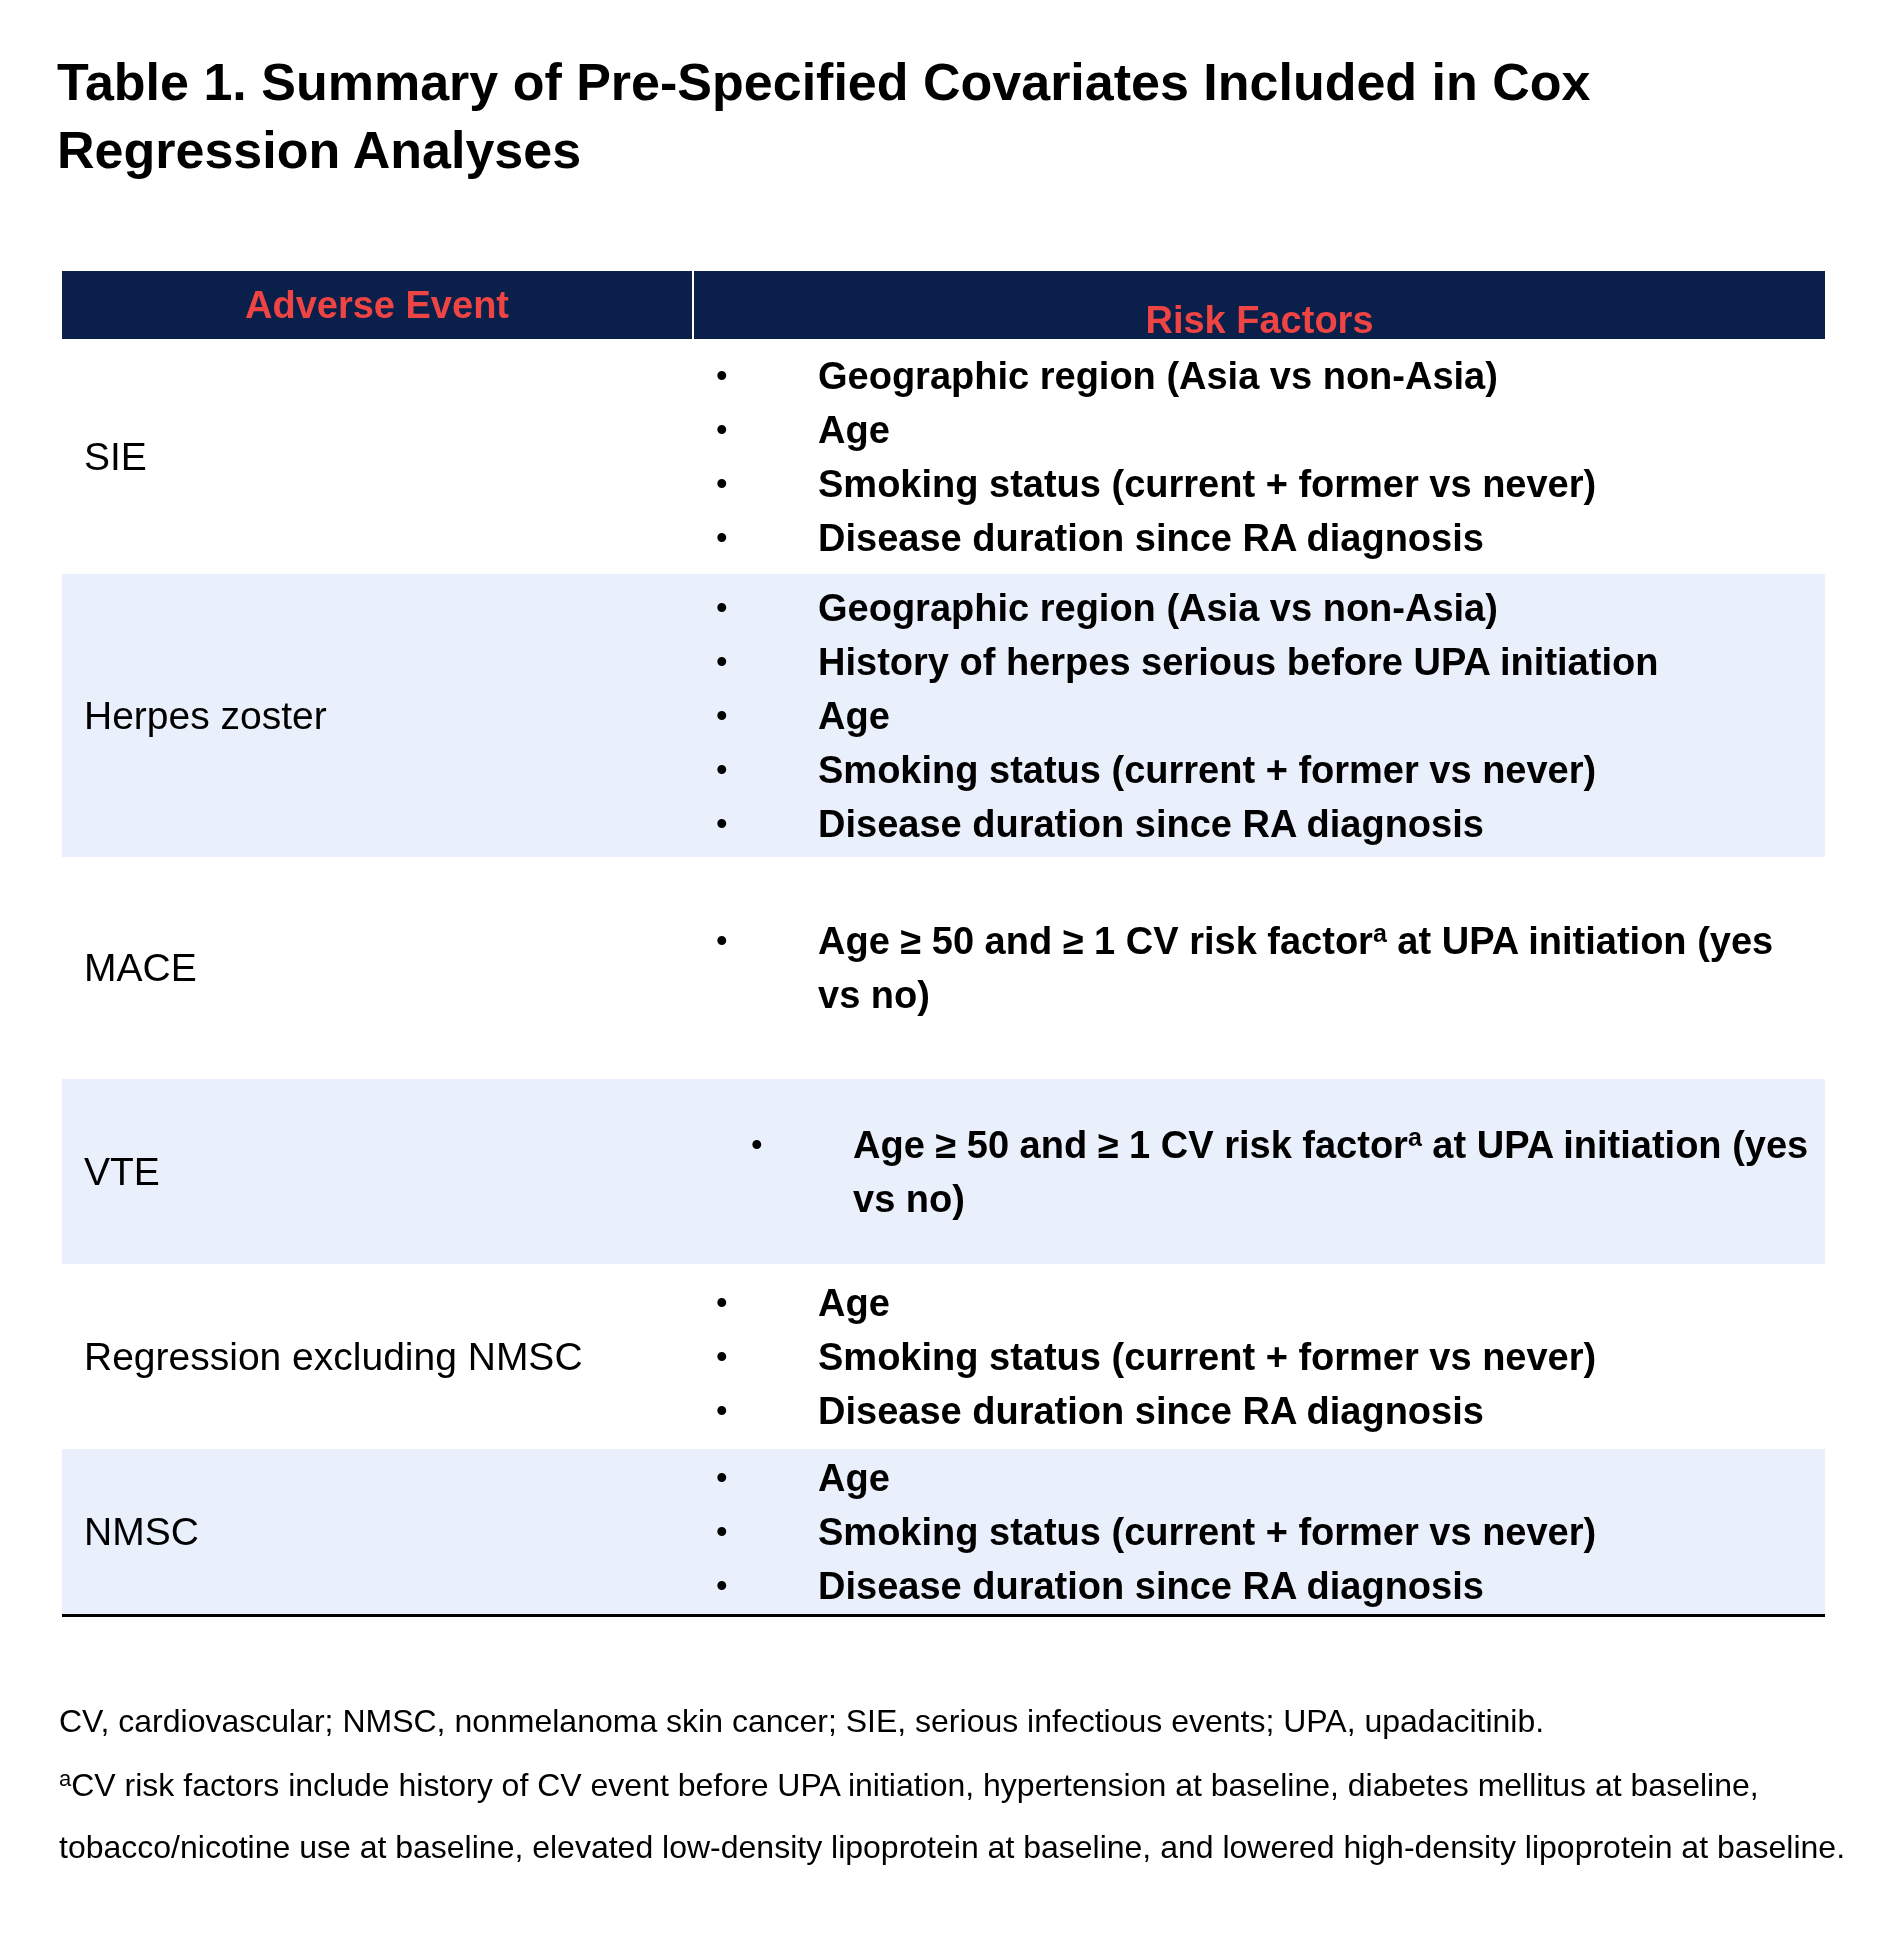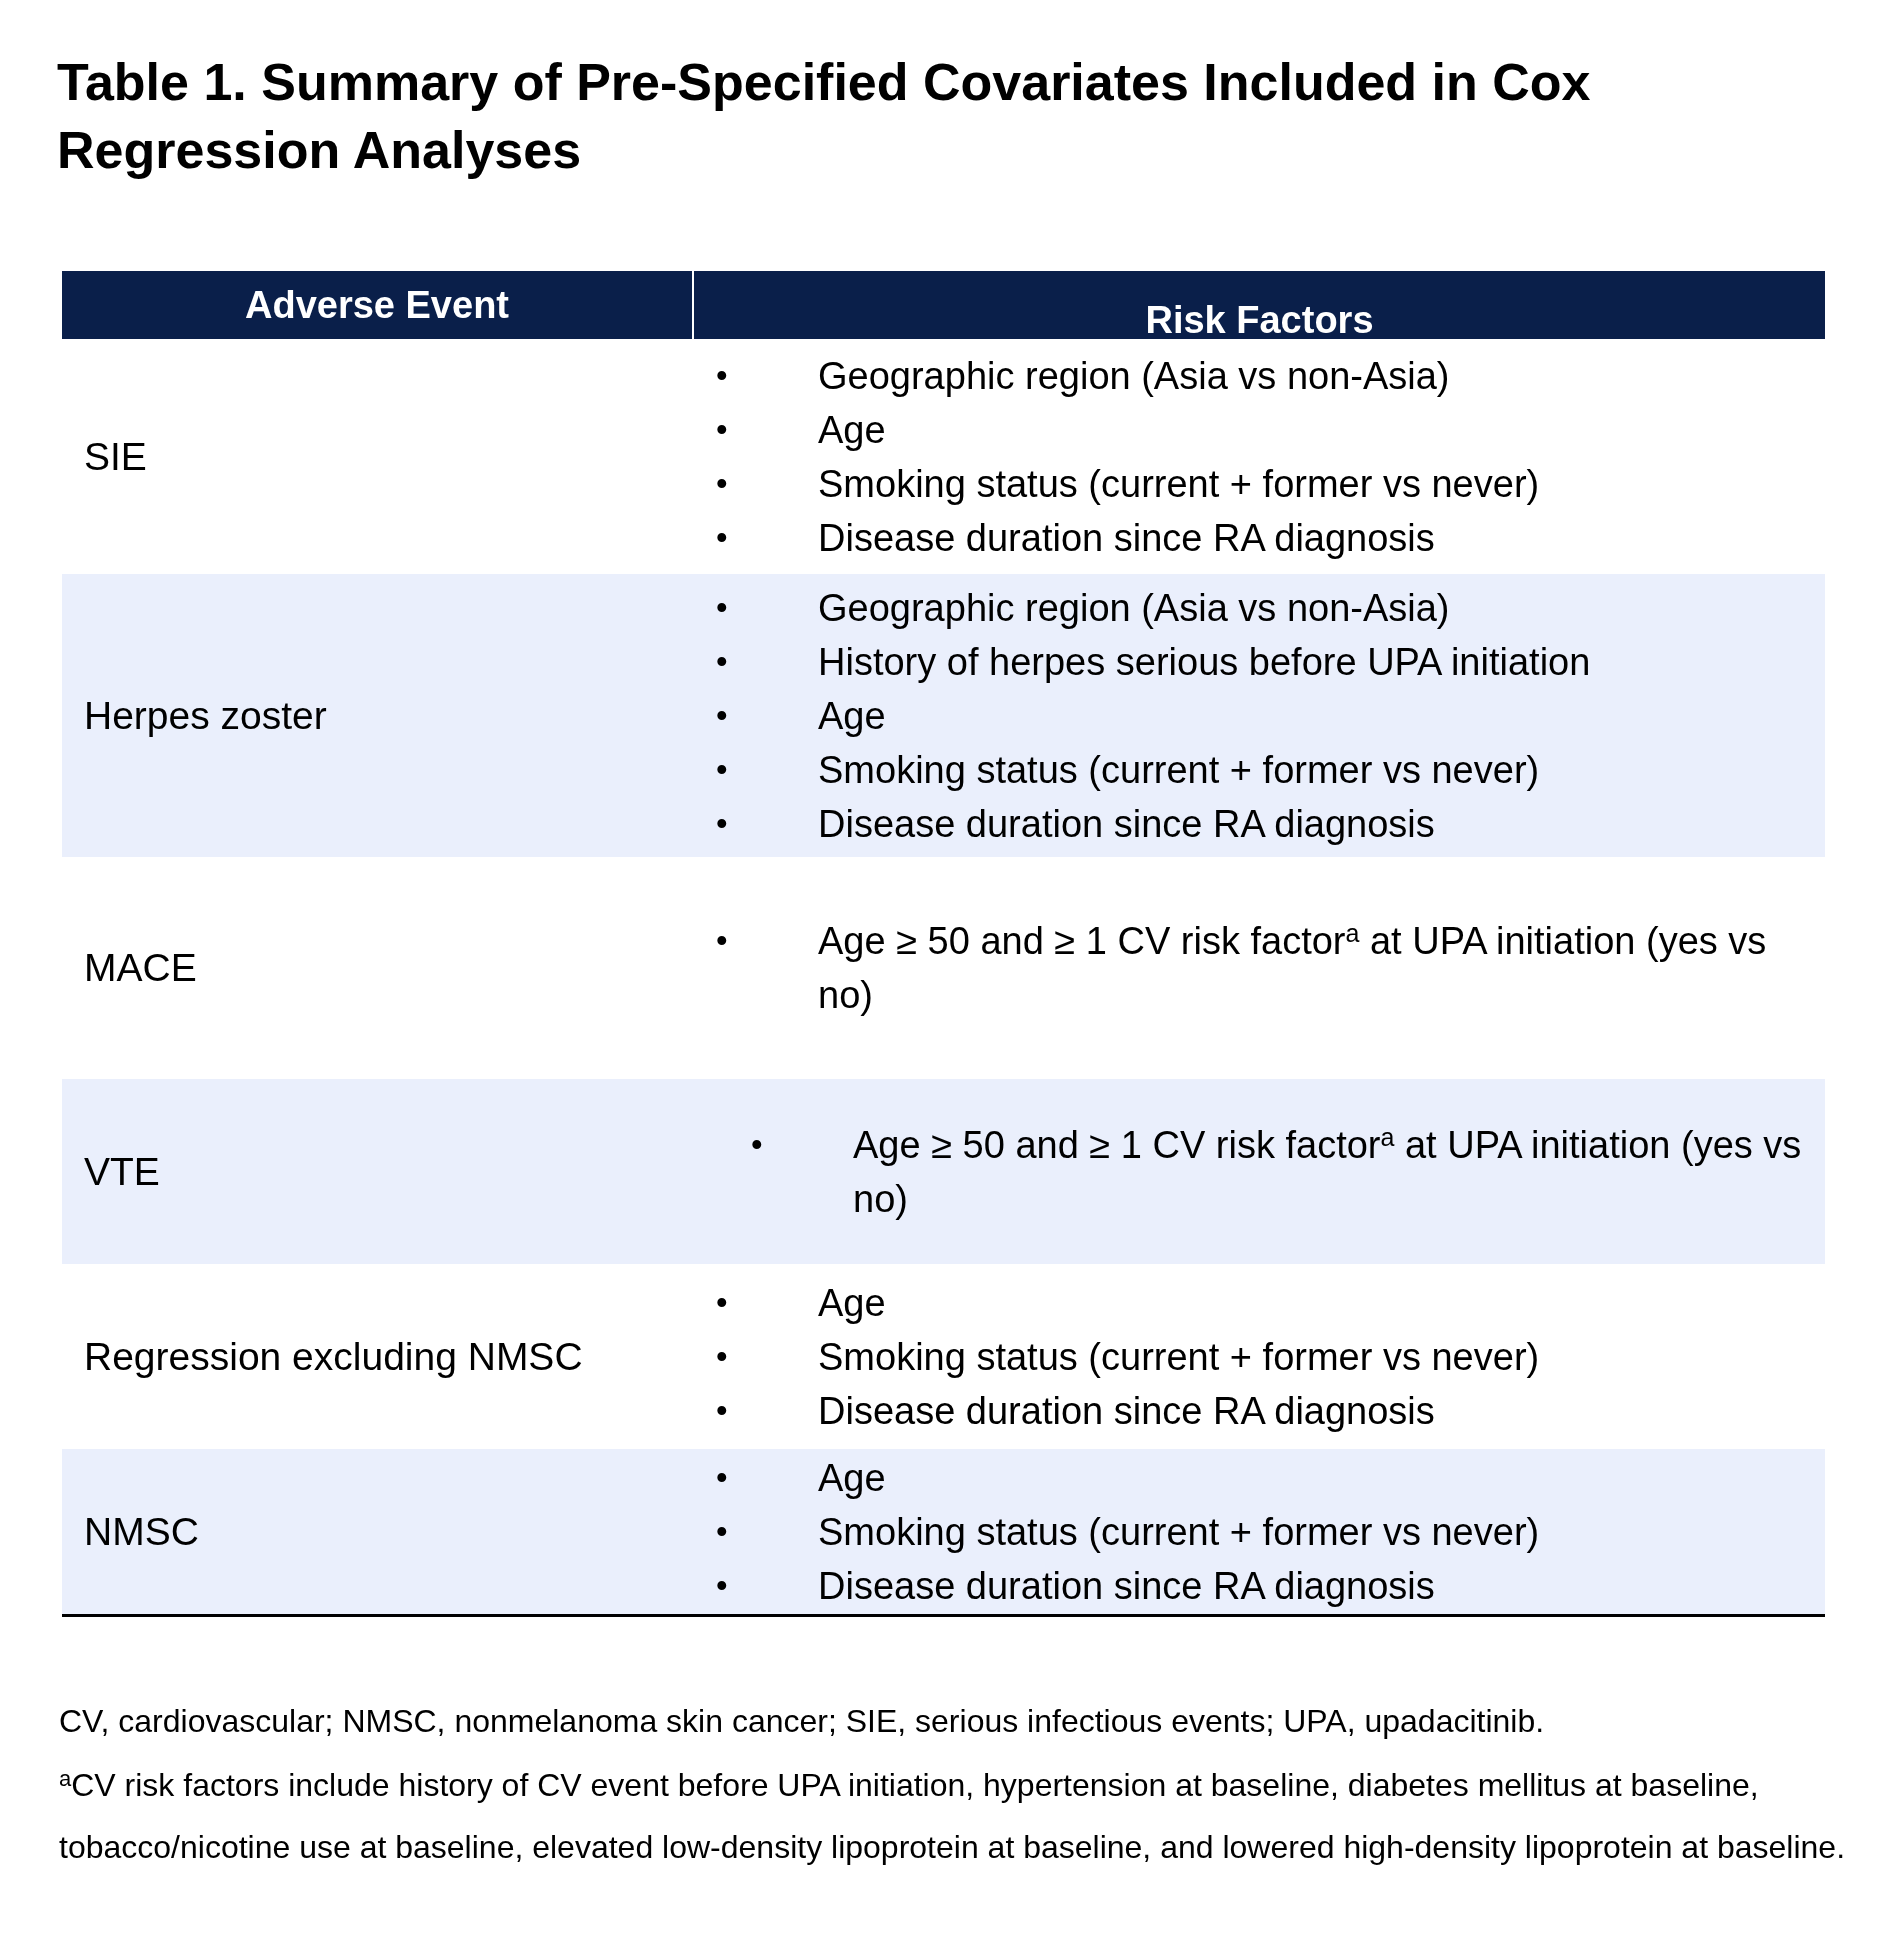--- a/index.html
+++ b/index.html
@@ -11,38 +11,38 @@
     position: absolute; left: 57px; top: 48px; width: 1753px;
     font-size: 52px; font-weight: bold; line-height: 68px; margin: 0;
   }
   .table {
     position: absolute; left: 62px; top: 271px; width: 1763px;
   }
   .thead {
     display: flex; height: 68px; background: #0a1f4a;
   }
   .th {
-    color: #ffffff; font-weight: bold; font-size: 38px;
+    color: #ef4444; font-weight: bold; font-size: 38px;
     display: flex; align-items: center; justify-content: center;
   }
   .th.col1 { width: 632px; border-right: 2.5px solid #ffffff; box-sizing: border-box; }
   .th.col2 { flex: 1; margin-top: 30px; }
   .row { display: flex; box-sizing: border-box; }
   .row.alt { background: #eaeffc; }
   .cell-event {
     width: 632px; box-sizing: border-box; padding-left: 22px;
     display: flex; align-items: center;
     font-size: 39px; font-weight: normal;
   }
   .cell-factors {
     flex: 1; display: flex; flex-direction: column; justify-content: center;
   }
   .factor { display: flex; font-size: 38px; line-height: 54px; }
   .bullet { width: 124px; padding-left: 22px; box-sizing: border-box; font-size: 33px; }
-  .factor-text { flex: 1; }
+  .factor-text { flex: 1; font-weight: bold; }
   .factor-text sup { font-size: 25px; vertical-align: 11.7px; line-height: 0; }
   .table-bottom { height: 3.3px; background: #000000; }
   .footnotes {
     position: absolute; left: 57px; top: 1688px; width: 1795px;
     font-size: 32px; line-height: 62px;
   }
   .footnotes p { margin: 2px; }
   .footnotes sup { font-size: 22px; vertical-align: 10px; line-height: 0; }
 </style>
 </head>

